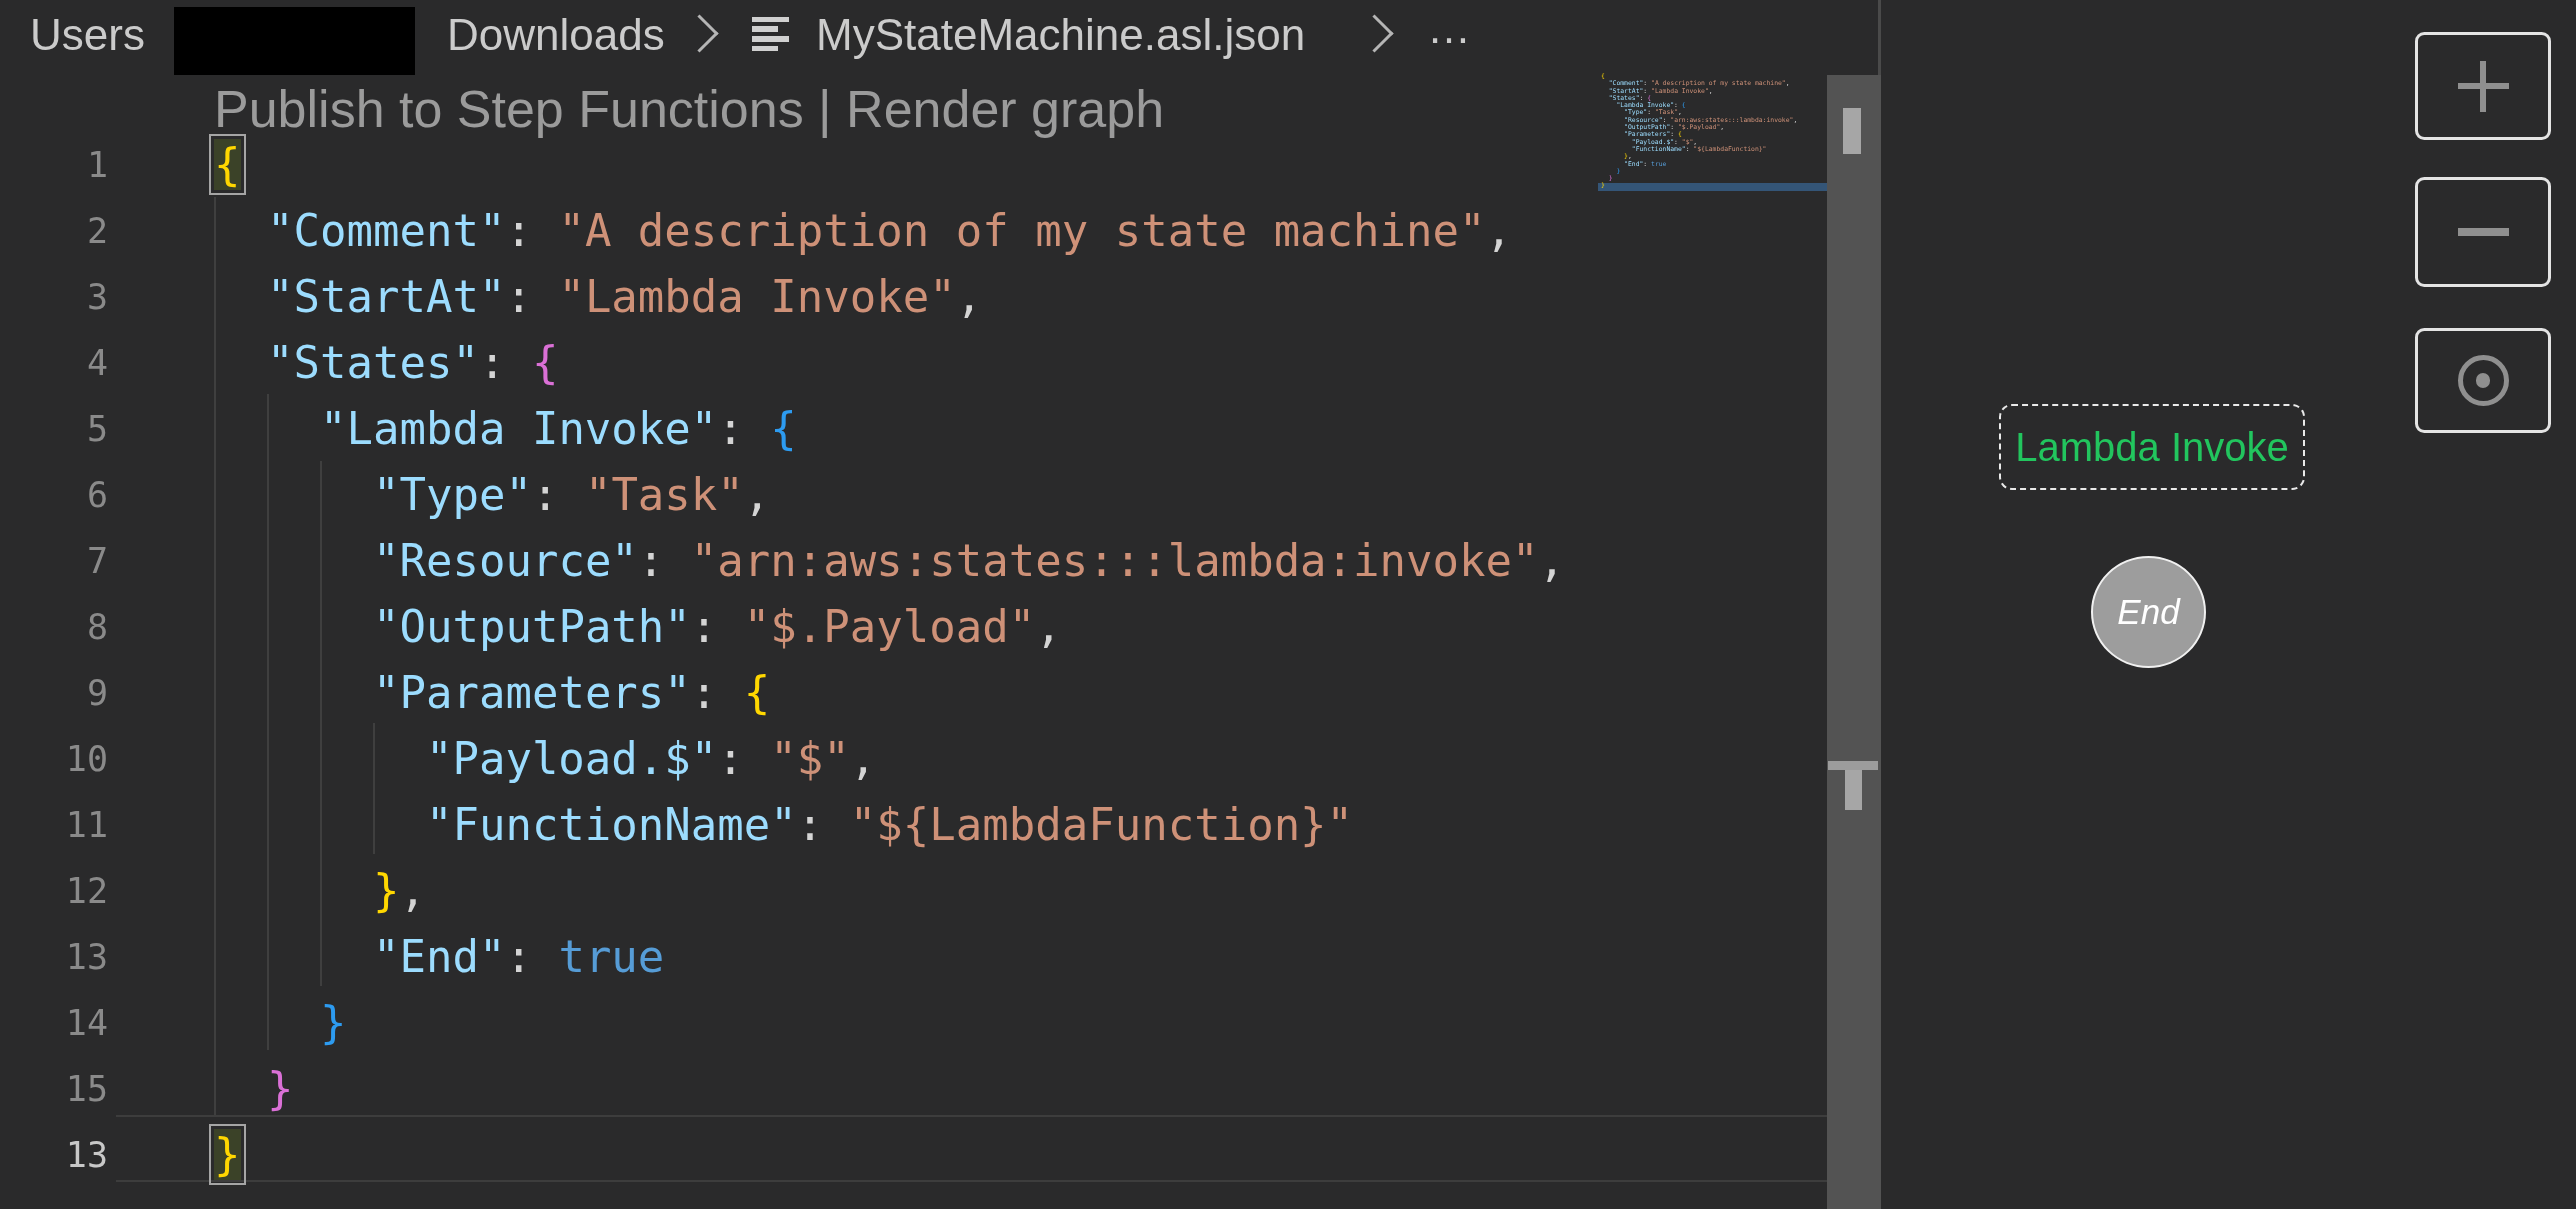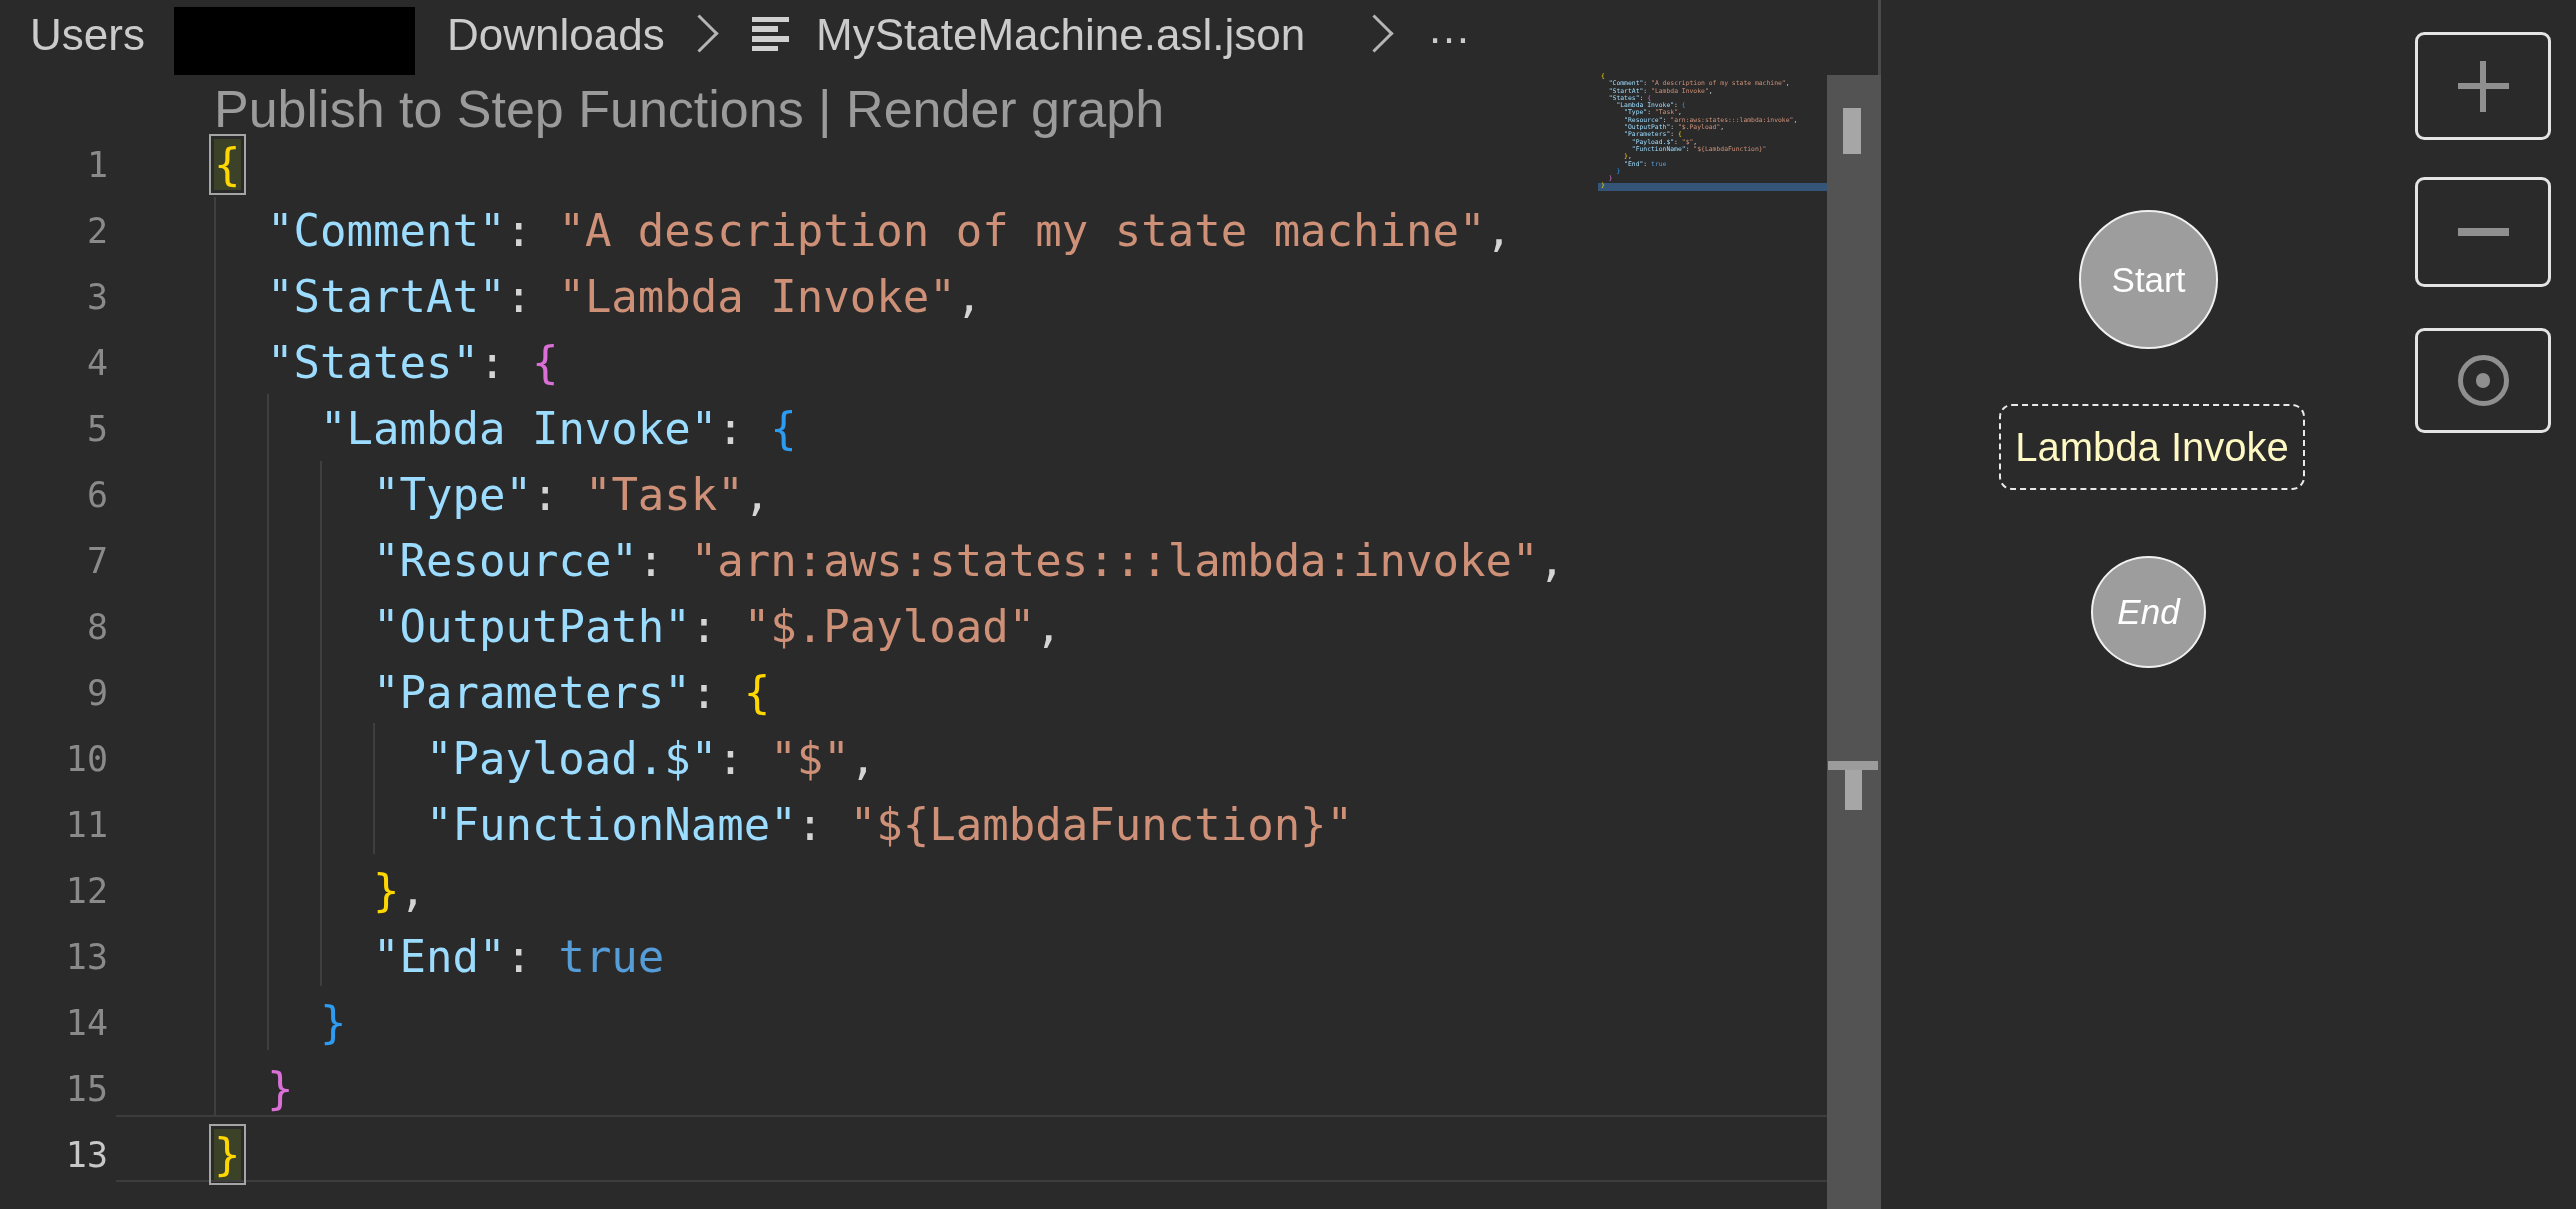--- a/index.html
+++ b/index.html
@@ -47,21 +47,21 @@
   #group-divider{left:1878px;top:0;width:2.8px;height:75px;background:#4a4a4a;}
 
   
   .node-circle{border-radius:50%;background:#9d9d9d;border:2.8px solid #f0f0f0;
                display:flex;align-items:center;justify-content:center;
                color:#fff;font-size:35px;box-sizing:border-box;}
   #node-start{left:2079px;top:210px;width:139px;height:139px;}
   #node-end{left:2091px;top:556px;width:115px;height:112px;font-style:italic;}
   #node-task{left:1999px;top:404px;width:306px;height:86px;border:2.8px dashed #eaeaea;
              border-radius:13px;display:flex;align-items:center;justify-content:center;
-             color:#fef9c3;font-size:40px;box-sizing:border-box;}
+             color:#22c55e;font-size:40px;box-sizing:border-box;}
 
   .zoom-btn{left:2415px;width:136px;border:3.7px solid #e4e4e4;border-radius:9.2px;
             box-sizing:border-box;background:transparent;display:flex;align-items:center;
             justify-content:center;}
   #btn-zoom-in{top:32px;height:108px;}
   #btn-zoom-out{top:177px;height:110px;}
   #btn-center{top:328px;height:105px;}
   .glyph-bar{background:#8f8f8f;}
   .plus-wrap{position:relative;width:51px;height:51px;}
   .plus-wrap .h{position:absolute;left:0;top:22.5px;width:51px;height:6.4px;}
@@ -163,23 +163,20 @@
 
   <div class="abs" id="scroll-track"></div>
   <div class="abs" id="scroll-thumb"></div>
   <div class="abs" id="scroll-band"></div>
   <div class="abs" id="scroll-stem"></div>
   <div class="abs" id="group-divider"></div>
 
   <div class="abs" style="left:1881px;top:0;width:695px;height:1209px;">
     
   </div>
-  <div class="abs node-circle" id="node-start">
-    <span>Start</span>
-  </div>
   <div class="abs" id="node-task">
     <span>Lambda Invoke</span>
   </div>
   <div class="abs node-circle" id="node-end">
     <span>End</span>
   </div>
 
   <div class="abs zoom-btn" id="btn-zoom-in">
     <div class="plus-wrap">
       <div class="glyph-bar h"></div>

